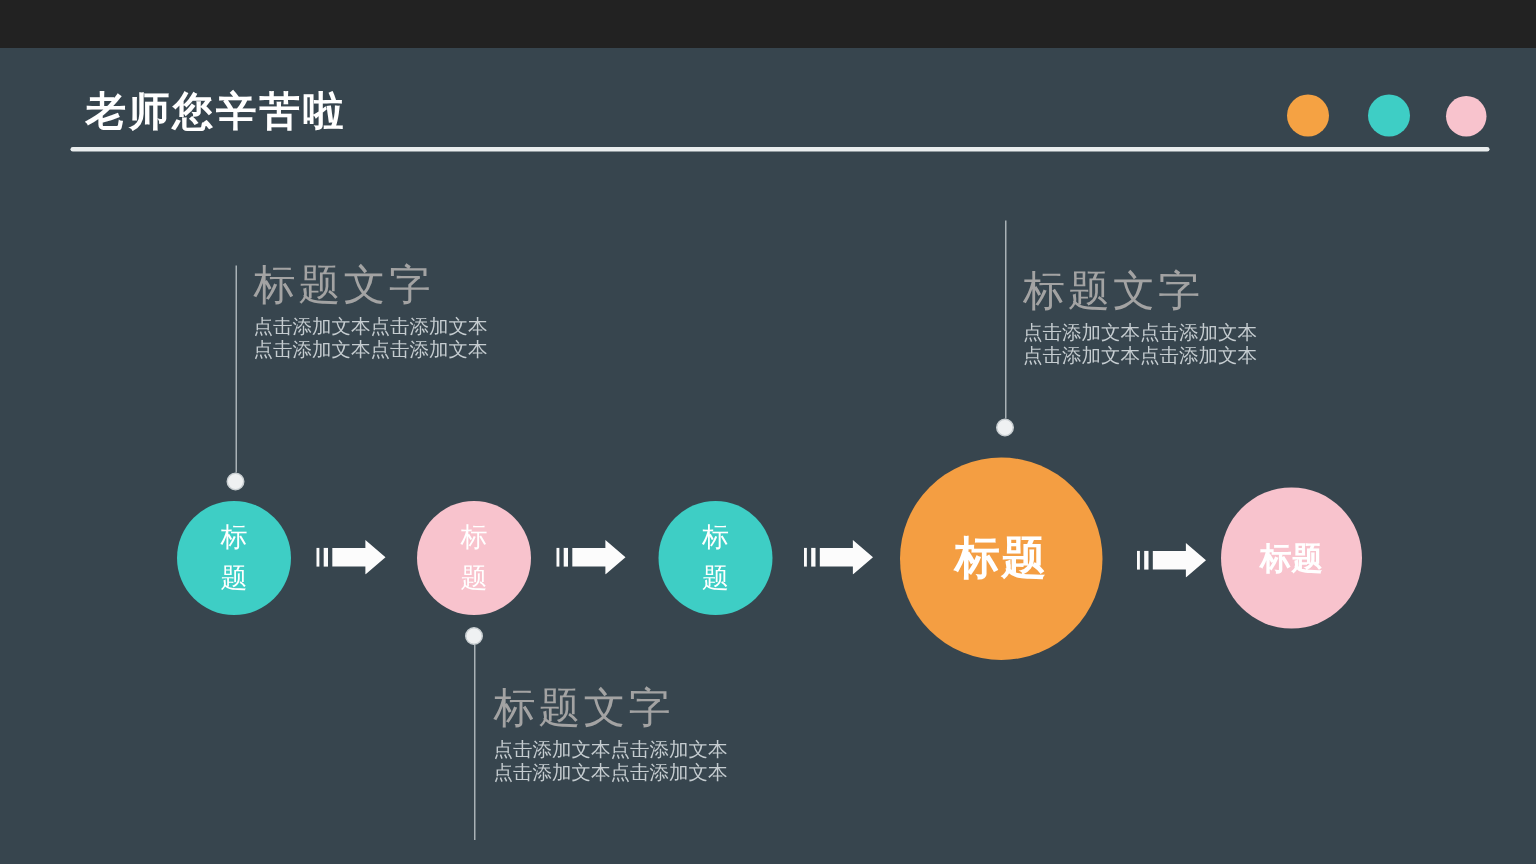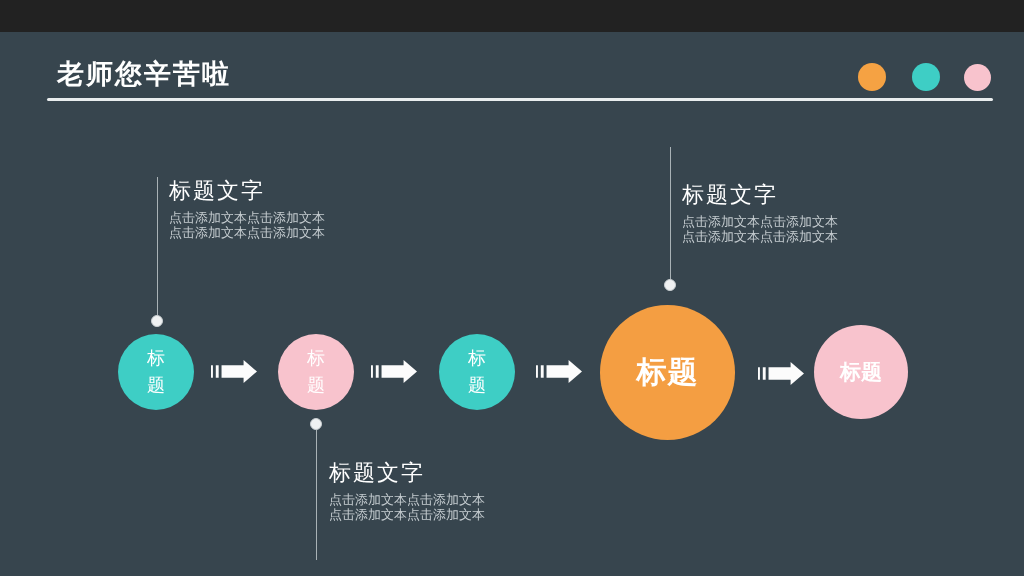--- a/index.html
+++ b/index.html
@@ -39,21 +39,21 @@
   .end-dot.left-dot{left:151px;top:283px;}
   .end-dot.right-dot{left:664px;top:247px;}
   .end-dot.bottom-dot{left:310px;top:386px;}
 
   
   .callout{position:absolute;font-family:"Liberation Serif","DejaVu Serif",serif;}
   .callout.tl{left:169px;top:146px;}
   .callout.tr{left:682px;top:150px;}
   .callout.bm{left:329px;top:428px;}
   .callout-heading{
-    font-size:22px;color:#ffffff;letter-spacing:2px;
+    font-size:28px;color:#a3a3a3;letter-spacing:2px;
     line-height:26px;margin:0 0 6px 0;font-weight:normal;
   }
   .callout-body{font-size:13px;color:#C5CCD0;line-height:15px;text-align:right;}
 
   
   .circle{
     position:absolute;border-radius:50%;
     display:flex;align-items:center;justify-content:center;
     text-align:center;color:#FFFFFF;
     font-family:"Liberation Serif","DejaVu Serif",serif;

